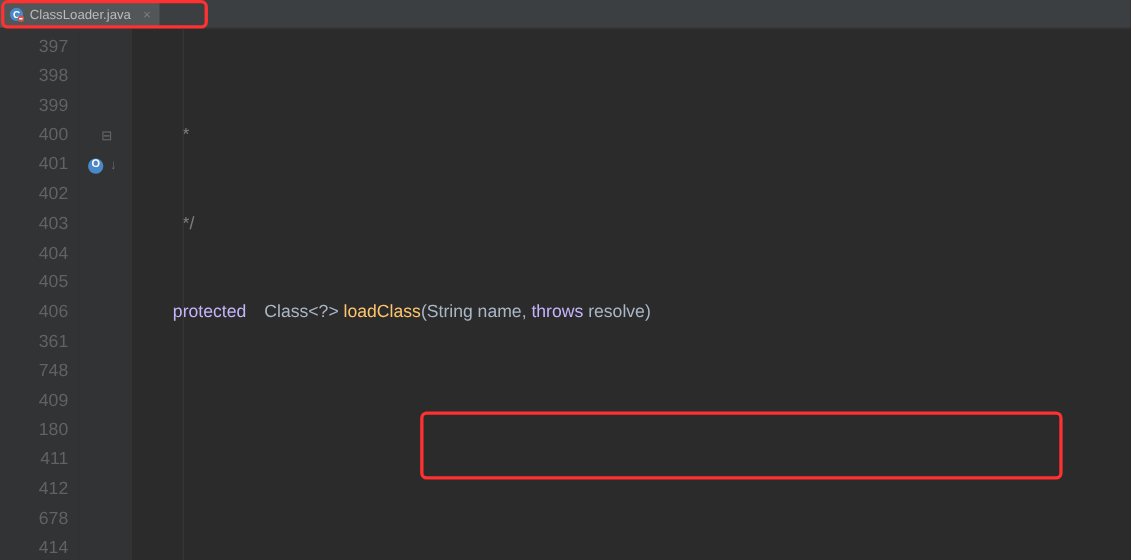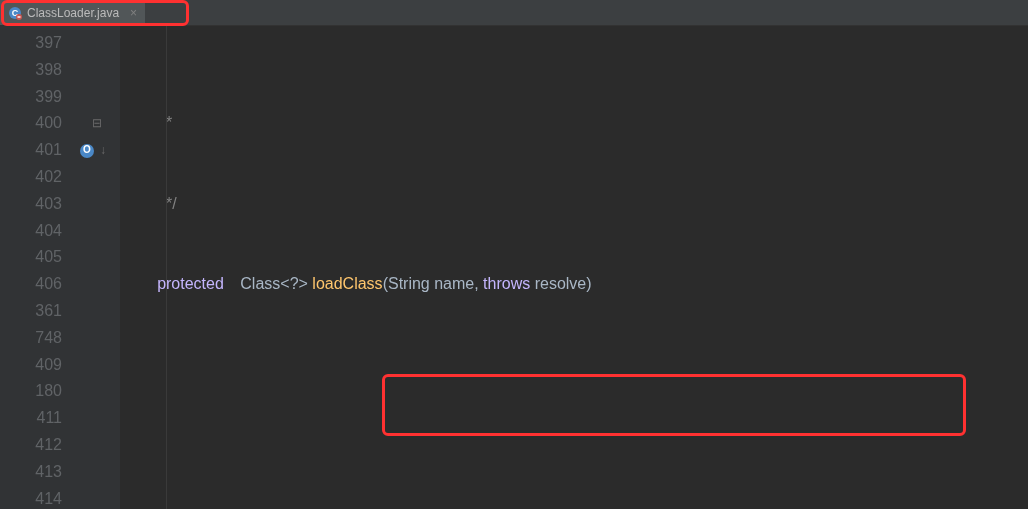--- a/index.html
+++ b/index.html
@@ -153,21 +153,21 @@
     <div class="ln">403</div>
     <div class="ln">404</div>
     <div class="ln">405</div>
     <div class="ln">406</div>
     <div class="ln">361</div>
     <div class="ln">748</div>
     <div class="ln">409</div>
     <div class="ln">180</div>
     <div class="ln">411</div>
     <div class="ln">412</div>
-    <div class="ln">413</div>
+    <div class="ln">678</div>
     <div class="ln">414</div>
   </div>
   <div class="icon-col">
     <div class="irow"></div>
     <div class="irow"></div>
     <div class="irow"></div>
     <div class="irow">
         <span class="fold-handle">⊟</span>
       </div>
     <div class="irow">

